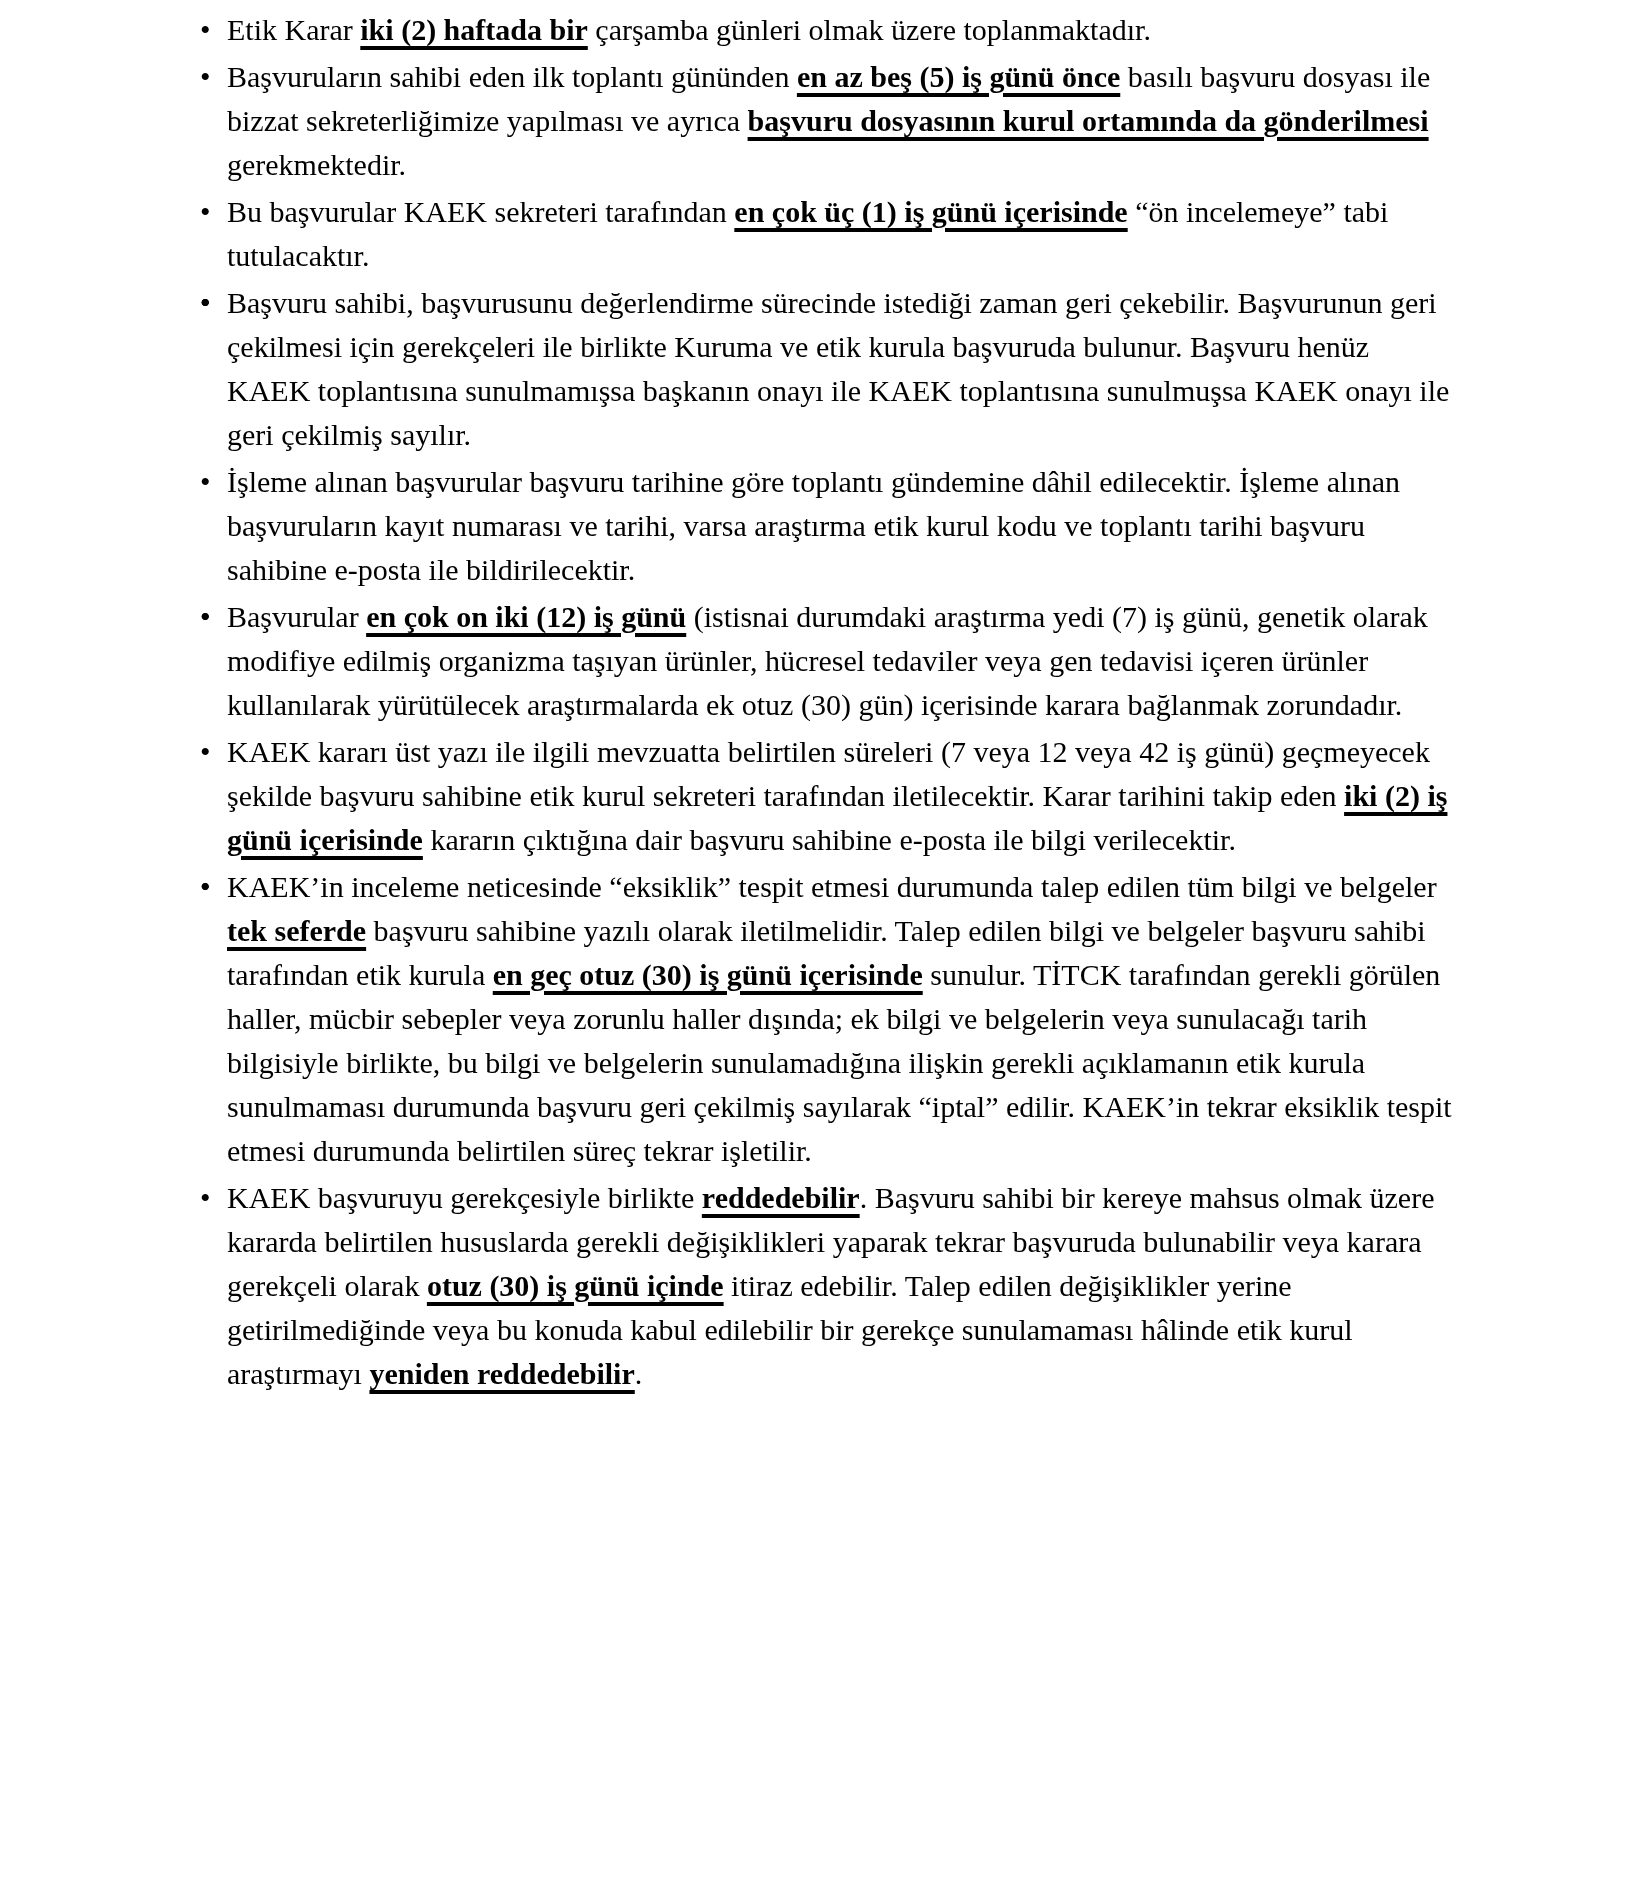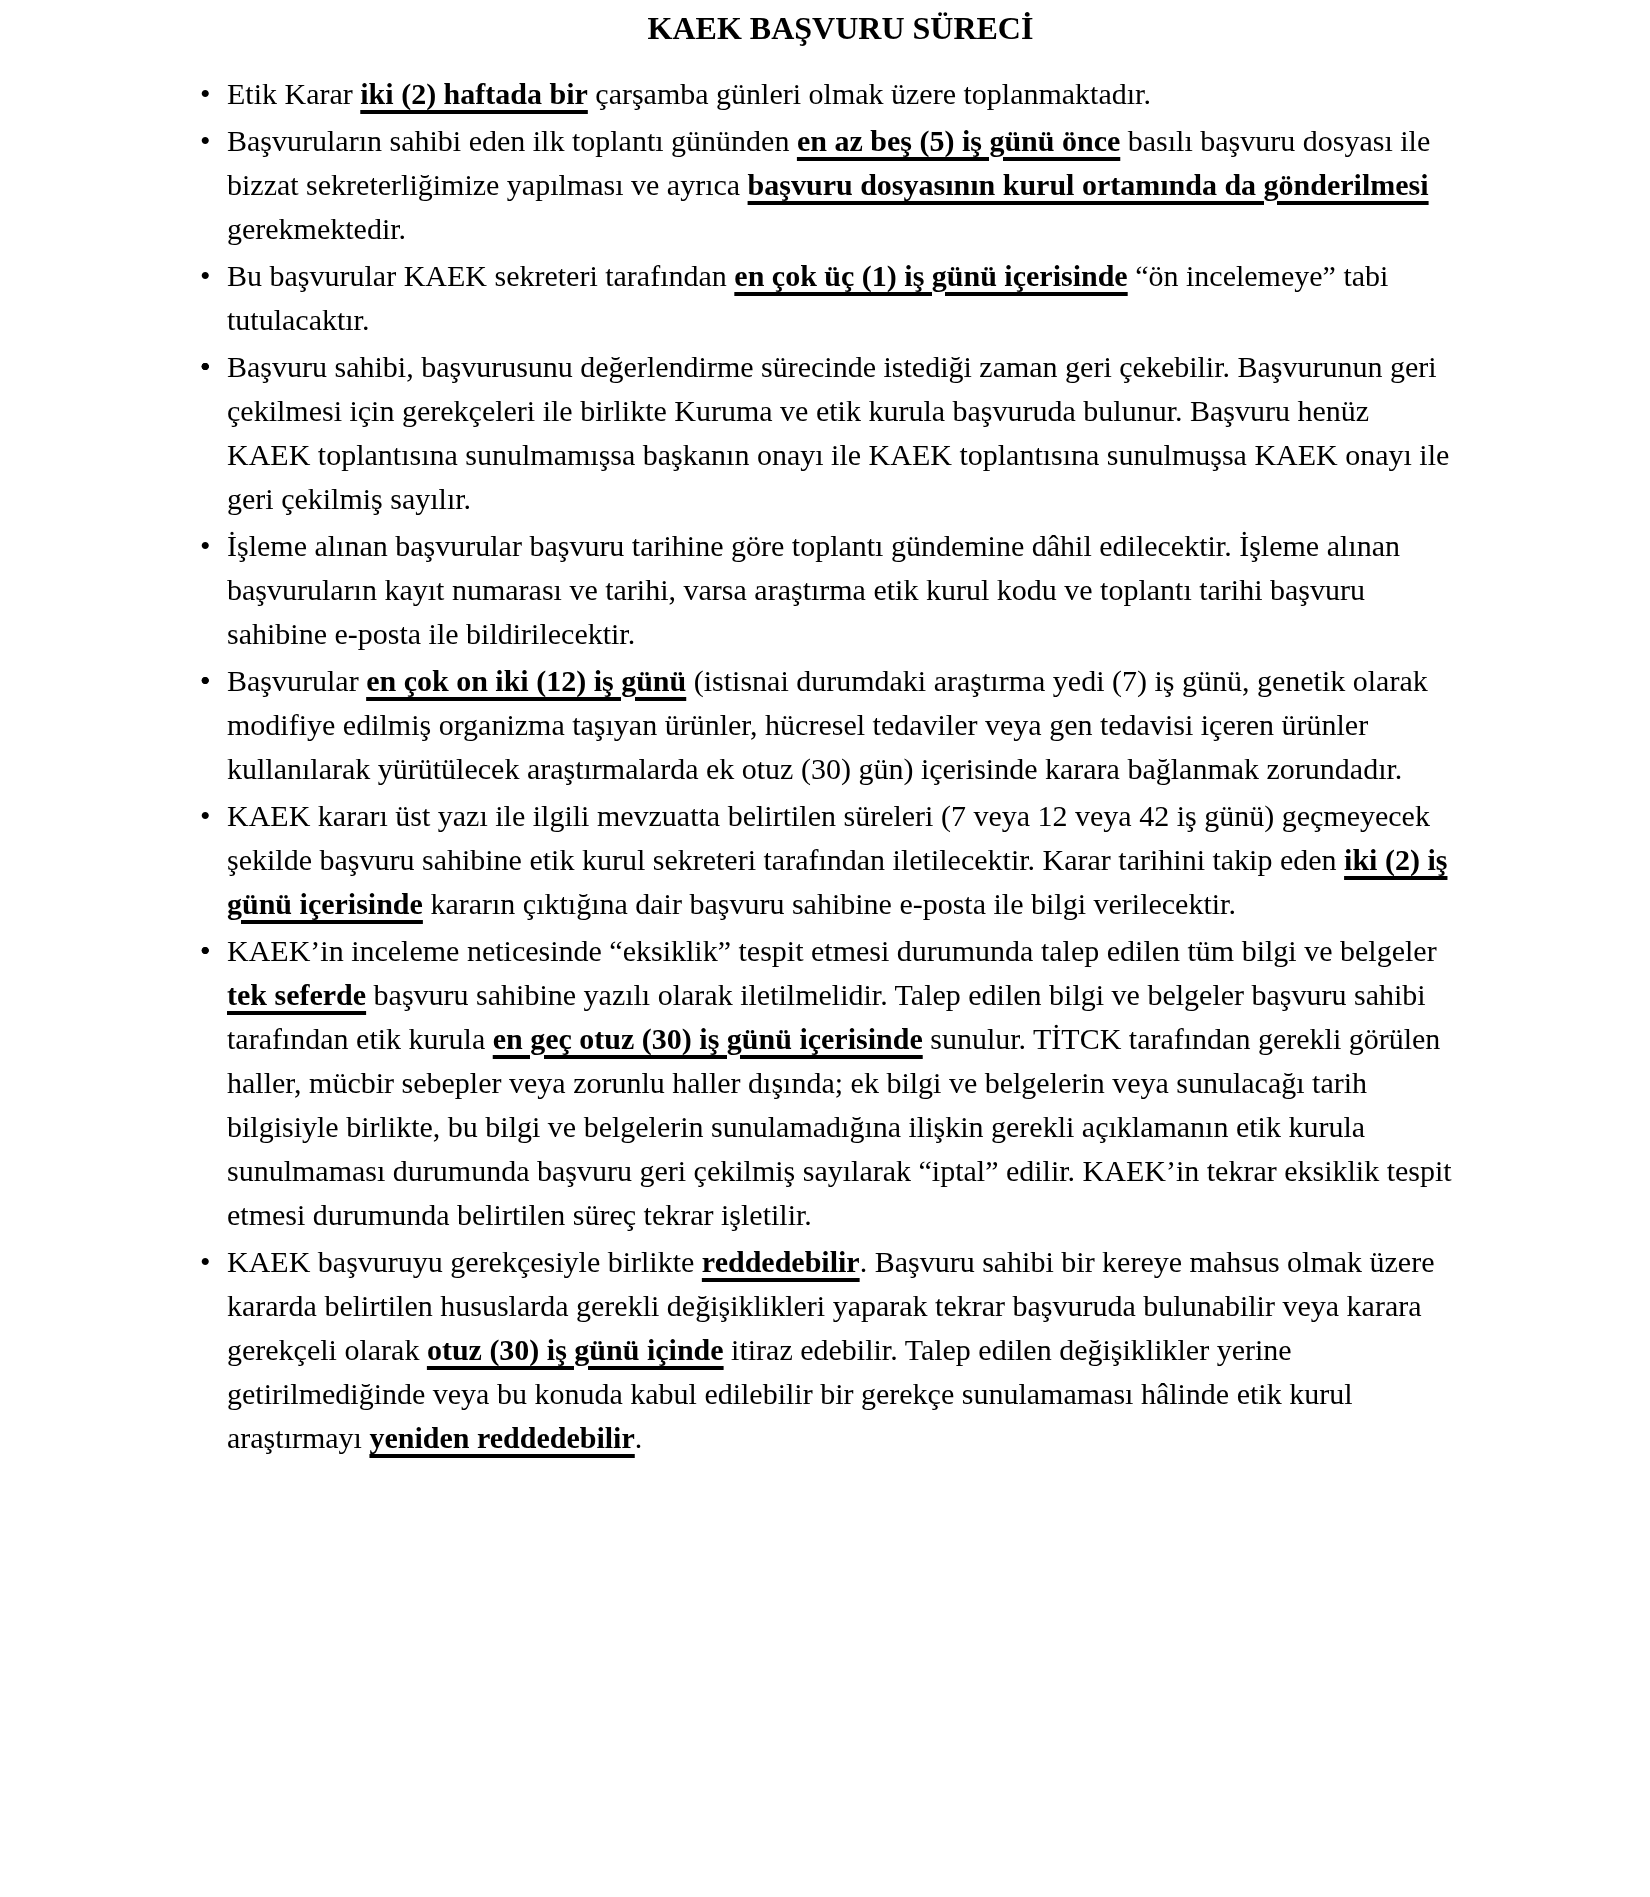--- a/index.html
+++ b/index.html
@@ -45,21 +45,20 @@
     font-weight: bold;
     text-decoration: underline;
     text-decoration-thickness: 4px;
     text-underline-offset: 6px;
   }
 </style>
 </head>
 <body>
 
 <div class="page">
-  <h1 class="doc-title">KAEK BAŞVURU SÜRECİ</h1>
   <ul class="bullet-list">
       <li><span class="bullet">•</span><span><span>Etik Karar </span><span class="em">iki (2) haftada bir</span><span> çarşamba günleri olmak üzere toplanmaktadır.</span></span></li>
       <li><span class="bullet">•</span><span><span>Başvuruların sahibi eden ilk toplantı gününden </span><span class="em">en az beş (5) iş günü önce</span><span> basılı başvuru dosyası ile bizzat sekreterliğimize yapılması ve ayrıca </span><span class="em">başvuru dosyasının kurul ortamında da gönderilmesi</span><span> gerekmektedir.</span></span></li>
       <li><span class="bullet">•</span><span><span>Bu başvurular KAEK sekreteri tarafından </span><span class="em">en çok üç (1) iş günü içerisinde</span><span> “ön incelemeye” tabi tutulacaktır.</span></span></li>
       <li><span class="bullet">•</span></li>
       <li><span class="bullet">•</span></li>
       <li><span class="bullet">•</span><span><span>Başvuru sahibi, başvurusunu değerlendirme sürecinde istediği zaman geri çekebilir. Başvurunun geri çekilmesi için gerekçeleri ile birlikte Kuruma ve etik kurula başvuruda bulunur. Başvuru henüz KAEK toplantısına sunulmamışsa başkanın onayı ile KAEK toplantısına sunulmuşsa KAEK onayı ile geri çekilmiş sayılır.</span></span></li>
       <li><span class="bullet">•</span><span><span>İşleme alınan başvurular başvuru tarihine göre toplantı gündemine dâhil edilecektir. İşleme alınan başvuruların kayıt numarası ve tarihi, varsa araştırma etik kurul kodu ve toplantı tarihi başvuru sahibine e-posta ile bildirilecektir.</span></span></li>
       <li><span class="bullet">•</span></li>
       <li><span class="bullet">•</span><span><span>Başvurular </span><span class="em">en çok on iki (12) iş günü</span><span> (istisnai durumdaki araştırma yedi (7) iş günü, genetik olarak modifiye edilmiş organizma taşıyan ürünler, hücresel tedaviler veya gen tedavisi içeren ürünler kullanılarak yürütülecek araştırmalarda ek otuz (30) gün) içerisinde karara bağlanmak zorundadır.</span></span></li>

